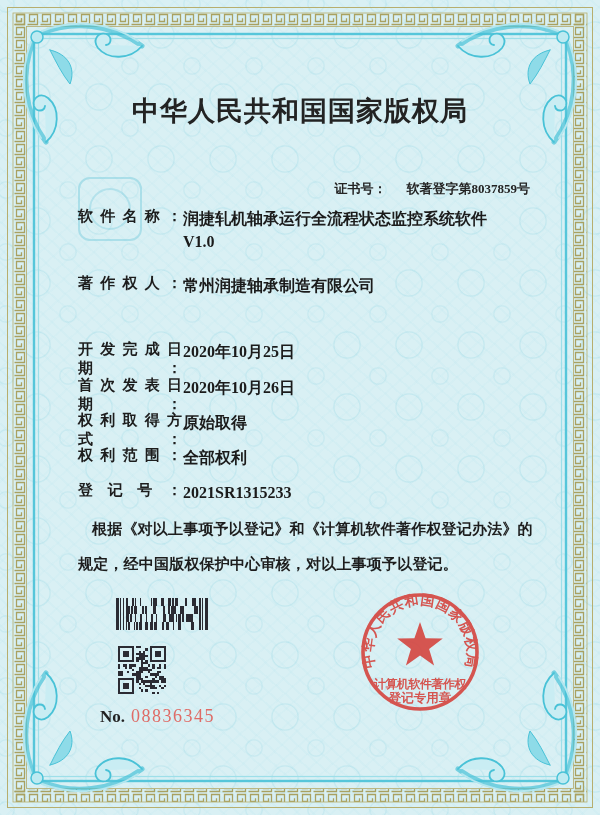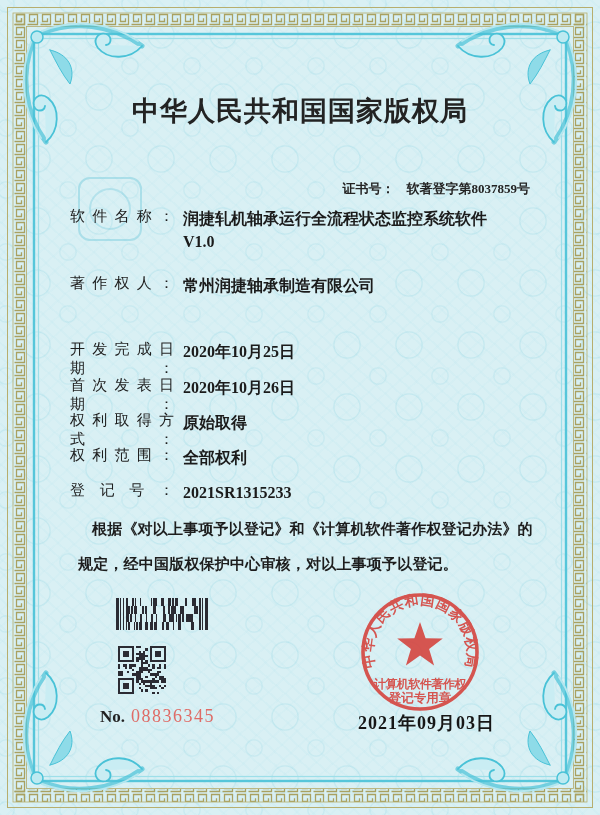--- a/index.html
+++ b/index.html
@@ -13,23 +13,23 @@
       repeating-linear-gradient(42deg, rgba(176,226,236,.14) 0 2px, rgba(176,226,236,0) 2px 10px),
       repeating-linear-gradient(-42deg, rgba(176,226,236,.10) 0 2px, rgba(176,226,236,0) 2px 12px);
     background-size:62px 62px,62px 62px,auto,auto;
     background-position:6px 4px,37px 35px,0 0,0 0;
   }
   .frame{position:absolute;left:0;top:0;z-index:1;pointer-events:none;}
   .abs{position:absolute;z-index:2;}
   .issuer{top:93px;left:0;width:100%;text-align:center;font-size:27px;font-weight:bold;letter-spacing:1px;color:#232323;}
   .cert-title{top:129px;left:0;width:100%;text-align:center;font-size:31px;font-weight:bold;letter-spacing:.5px;color:#151515;}
   .certno{top:180px;right:70px;font-size:13px;font-weight:bold;color:#242424;}
-  .certno .cn-label{margin-right:12px;}
+  .certno .cn-label{margin-right:20px;}
   .field-row{left:70px;right:40px;height:24px;}
-  .f-label{position:absolute;left:0;top:0;width:104px;font-size:15px;font-weight:normal;text-align:justify;text-align-last:justify;color:#1d1d1d;}
+  .f-label{position:absolute;left:8px;top:0;width:104px;font-size:15px;font-weight:bold;text-align:justify;text-align-last:justify;color:#1d1d1d;}
   .f-value{position:absolute;left:113px;top:0;font-size:16px;font-weight:bold;line-height:23px;color:#1b1b1b;letter-spacing:0;}
   .statement{font-size:15px;font-weight:bold;letter-spacing:.2px;color:#1d1d1d;}
   .wm-stamp{left:78px;top:177px;width:60px;height:60px;border:2px solid rgba(125,205,222,.5);border-radius:12px;z-index:1;}
   .wm-stamp::after{content:'';position:absolute;inset:9px;border:2px solid rgba(125,205,222,.4);border-radius:50%;}
   .barcode{left:116px;top:598px;}
   .qr{left:118px;top:646px;}
   .serial{left:100px;top:706px;font-size:17px;font-weight:bold;color:#222;}
   .serial .num{font-weight:normal;font-size:18px;color:#df6b66;letter-spacing:1.5px;margin-left:6px;margin-top:23px;}
   .seal{left:356px;top:589px;z-index:3;}
   .issue-date{left:358px;top:711px;font-size:18px;font-weight:bold;letter-spacing:1px;color:#161616;z-index:4;}
@@ -322,15 +322,14 @@
           <path id="sealArc" d="M20,80 A47.2,47.2 0 1 1 108,80" fill="none"></path>
         </defs>
       <text font-size="14" font-weight="bold">
         <textPath href="#sealArc" startOffset="2" textLength="178">中华人民共和国国家版权局</textPath>
       </text>
       <text x="64" y="99" text-anchor="middle" font-size="12" font-weight="bold" letter-spacing="-0.5">计算机软件著作权</text>
       <text x="64" y="113" text-anchor="middle" font-size="12.5" font-weight="bold">登记专用章</text>
     </g>
   </svg>
 
-  <div class="abs issue-date">2021年09月03日</div>
 
 </div>
 
 </body></html>

